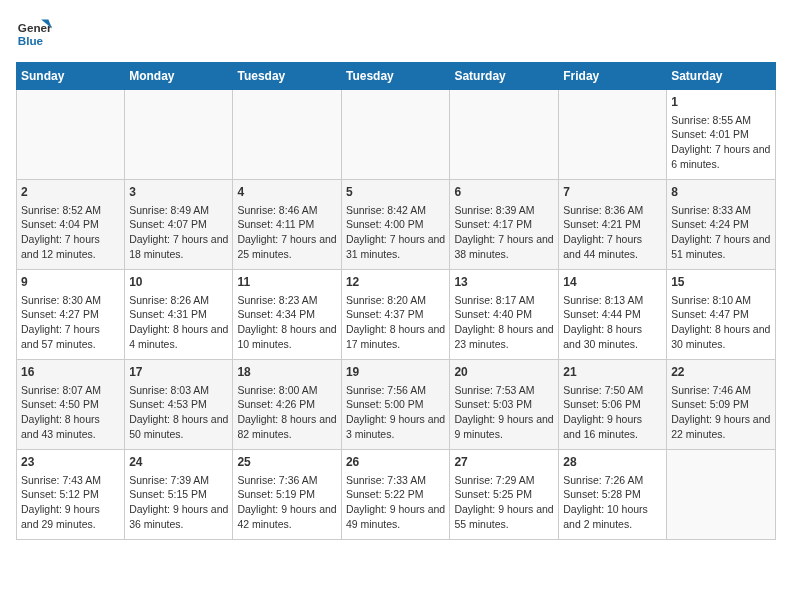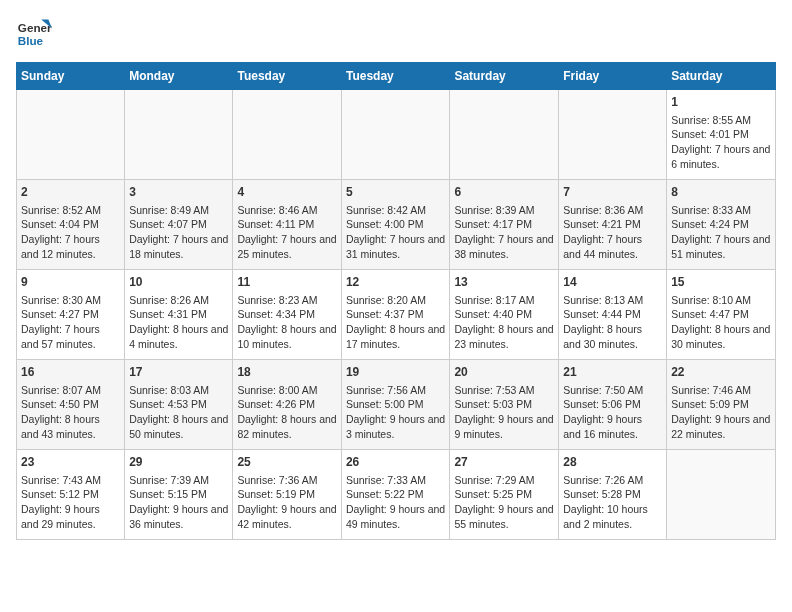--- a/index.html
+++ b/index.html
@@ -248,21 +248,21 @@
         </td>
       </tr>
       <tr>
         <td>
           <span class="day-num">23</span>
           <div>Sunrise: 7:43 AM</div>
           <div>Sunset: 5:12 PM</div>
           <div>Daylight: 9 hours and 29 minutes.</div>
         </td>
         <td>
-          <span class="day-num">29</span>
+          <span class="day-num">24</span>
           <div>Sunrise: 7:39 AM</div>
           <div>Sunset: 5:15 PM</div>
           <div>Daylight: 9 hours and 36 minutes.</div>
         </td>
         <td>
           <span class="day-num">25</span>
           <div>Sunrise: 7:36 AM</div>
           <div>Sunset: 5:19 PM</div>
           <div>Daylight: 9 hours and 42 minutes.</div>
         </td>

